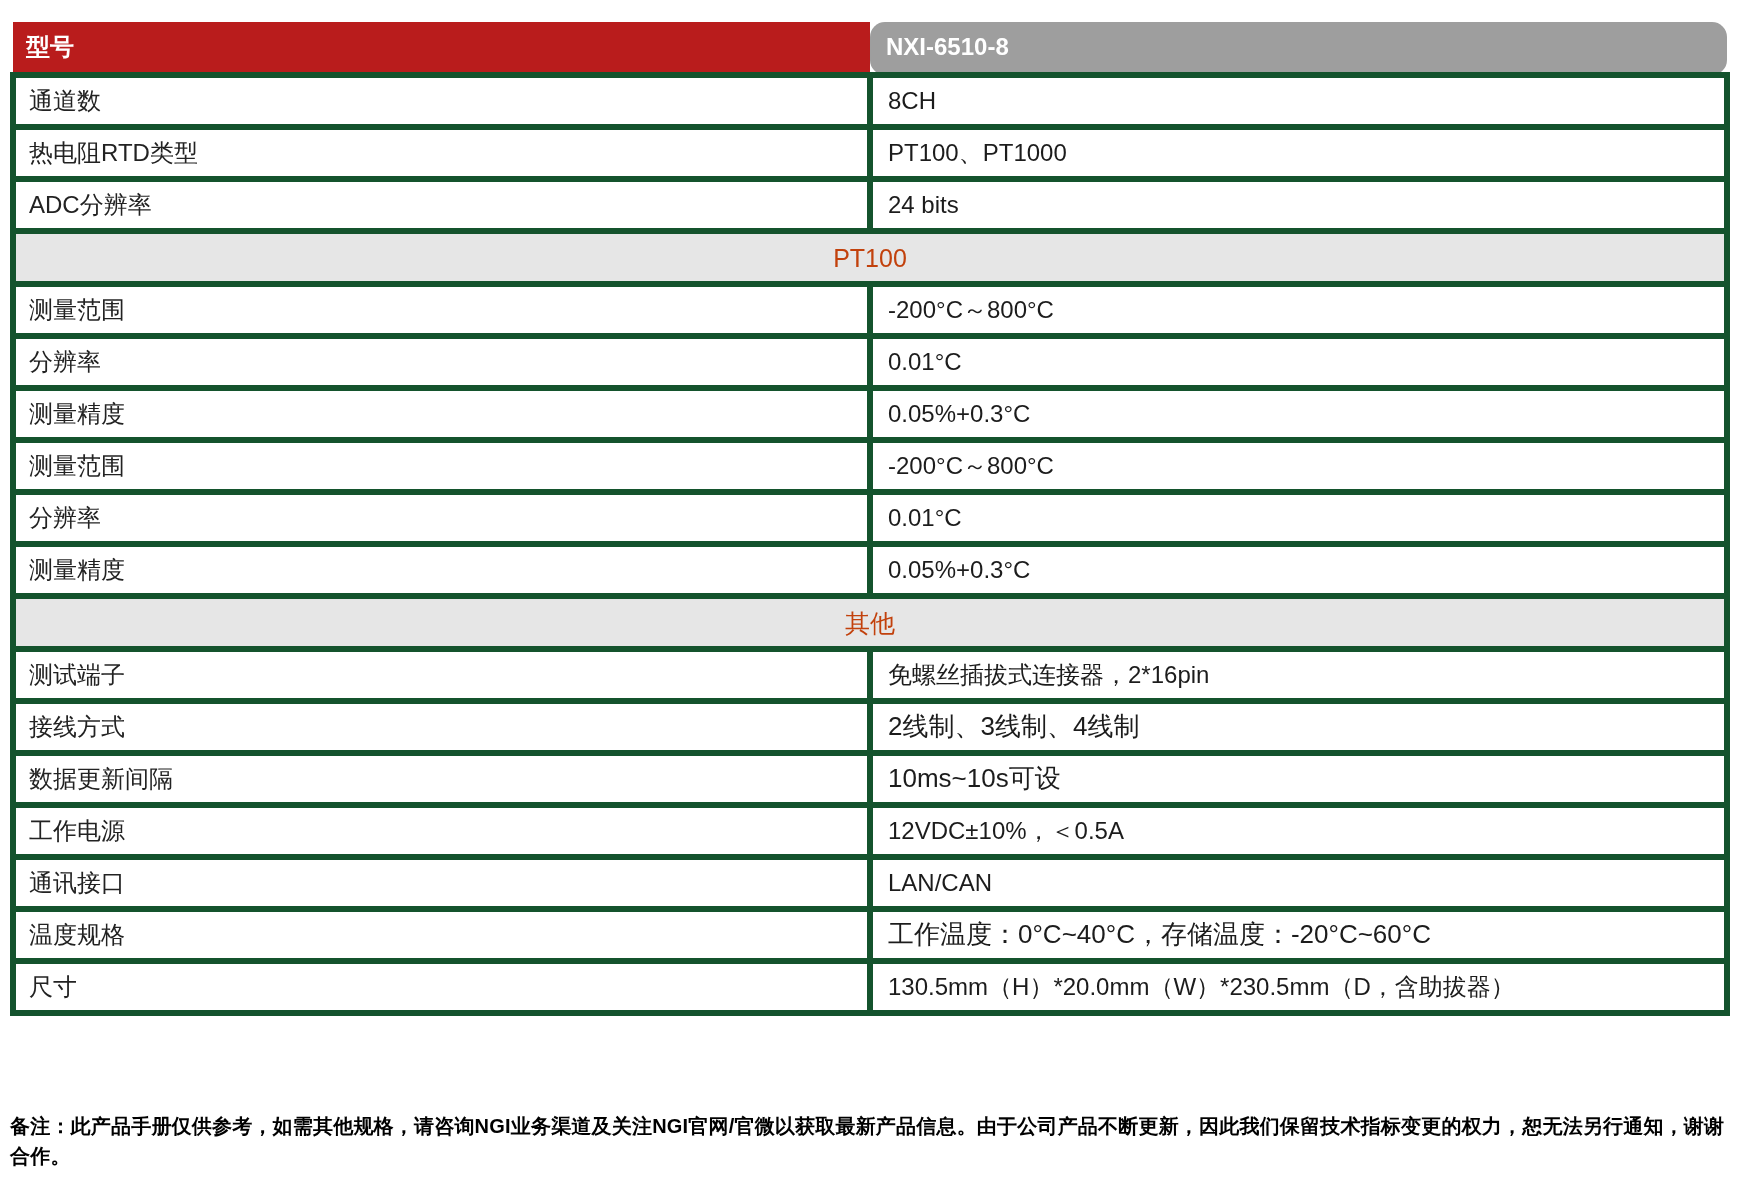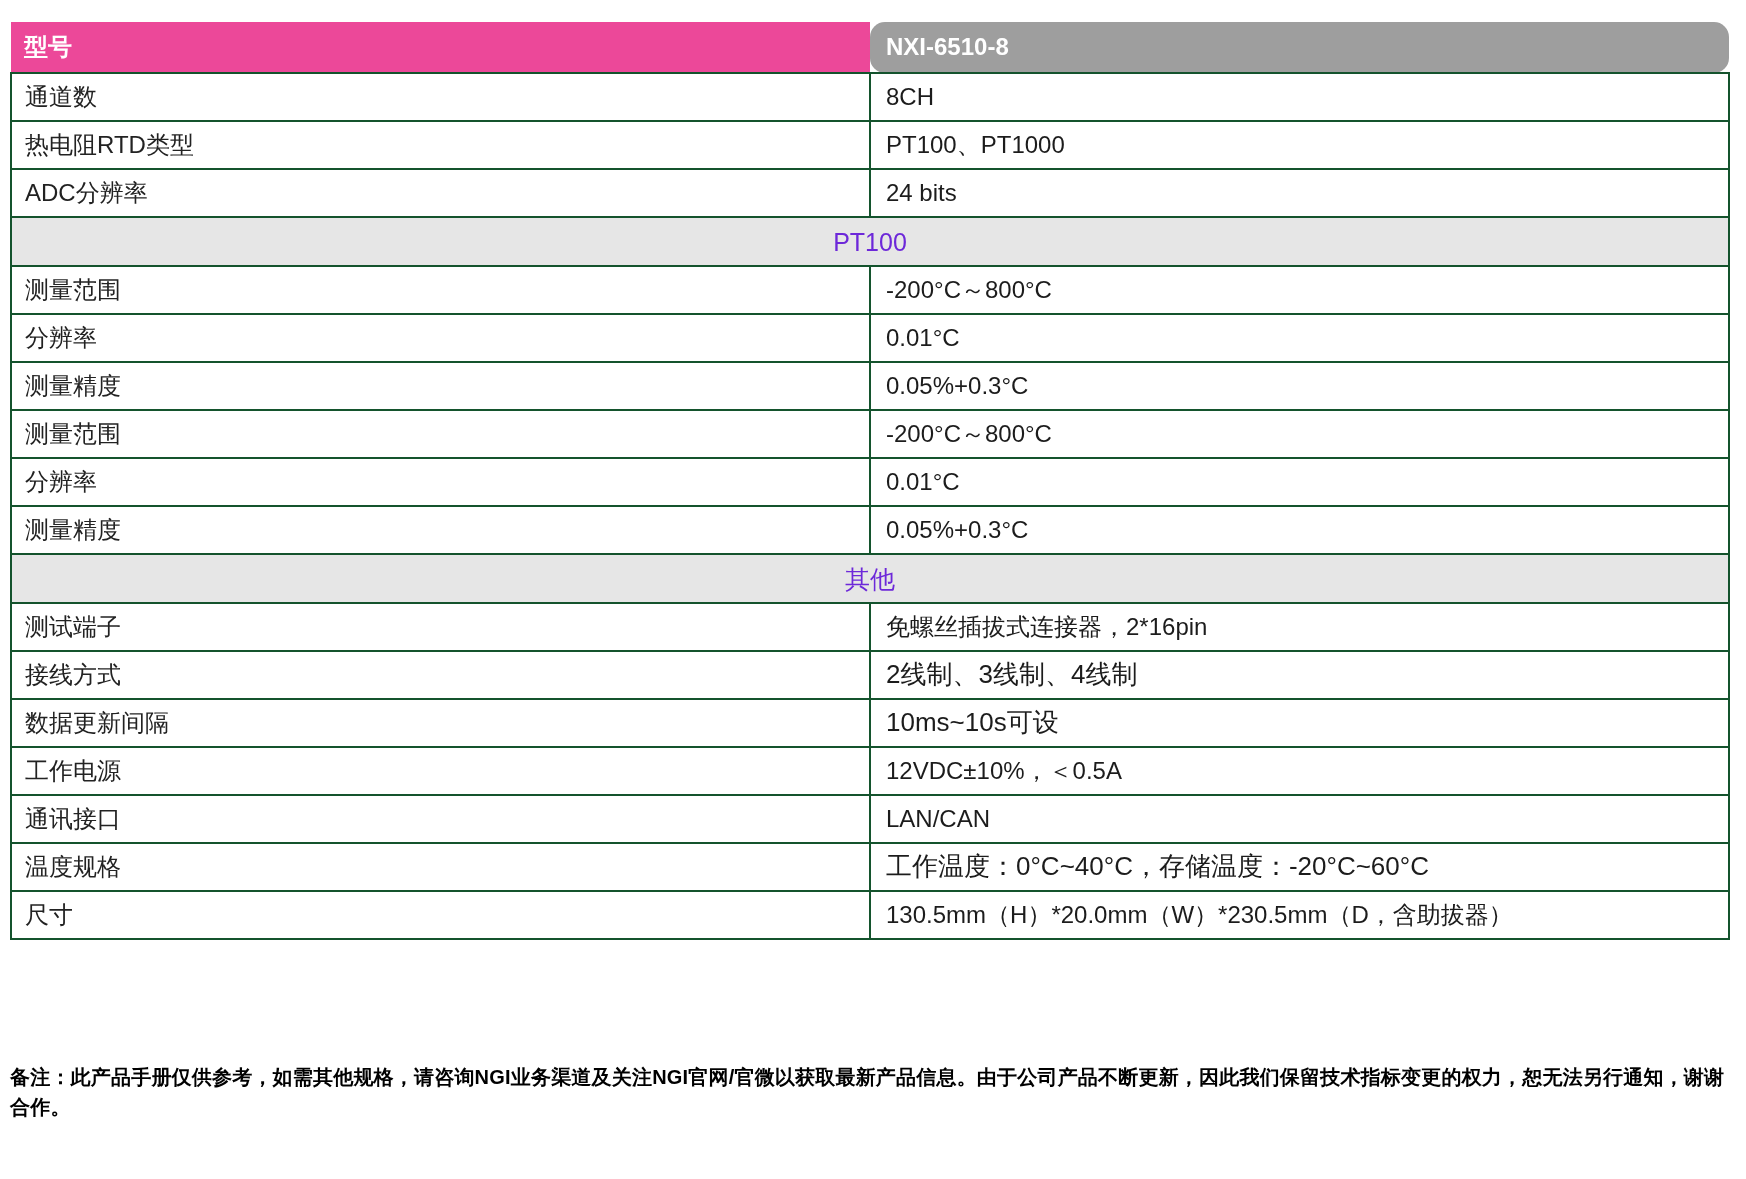--- a/index.html
+++ b/index.html
@@ -14,31 +14,31 @@
   }
   .spec-table {
     position: absolute;
     left: 10px;
     top: 22px;
     width: 1720px;
     border-collapse: collapse;
     table-layout: fixed;
   }
   .spec-table td {
-    border: 2px solid #14532d;
+    border: 6px solid #14532d;
     padding: 0 0 0 13px;
     font-size: 24px;
     line-height: 1.2;
     vertical-align: middle;
     white-space: nowrap;
     overflow: hidden;
   }
   .model-row td { height: 50px; border: none; }
   .model-label-cell {
-    background: #ec4899;
+    background: #b91c1c;
     color: #ffffff;
     font-weight: 700;
     font-size: 27px;
   }
   .model-value-cell {
     background: #9e9e9e;
     color: #ffffff;
     font-weight: 600;
     font-size: 27px;
     padding-left: 16px !important;
@@ -46,26 +46,26 @@
   }
   .label-cell { width: 325px; height: 46px; color: #222222; }
   .value-cell { height: 46px; padding-left: 15px !important; }
   .value-cell.compact { font-size: 26px; }
   .section-row td {
     height: 47px;
     background: #e6e6e6;
     text-align: center;
     padding: 0;
     font-size: 25px;
-    color: #6d28d9;
+    color: #c2410c;
   }
   .note {
     position: absolute;
     left: 10px;
-    top: 1062px;
+    top: 1111px;
     width: 1726px;
     font-size: 20px;
     font-weight: 700;
     line-height: 30px;
     color: #000000;
     letter-spacing: 0.2px;
   }
 </style>
 </head>
 <body>

